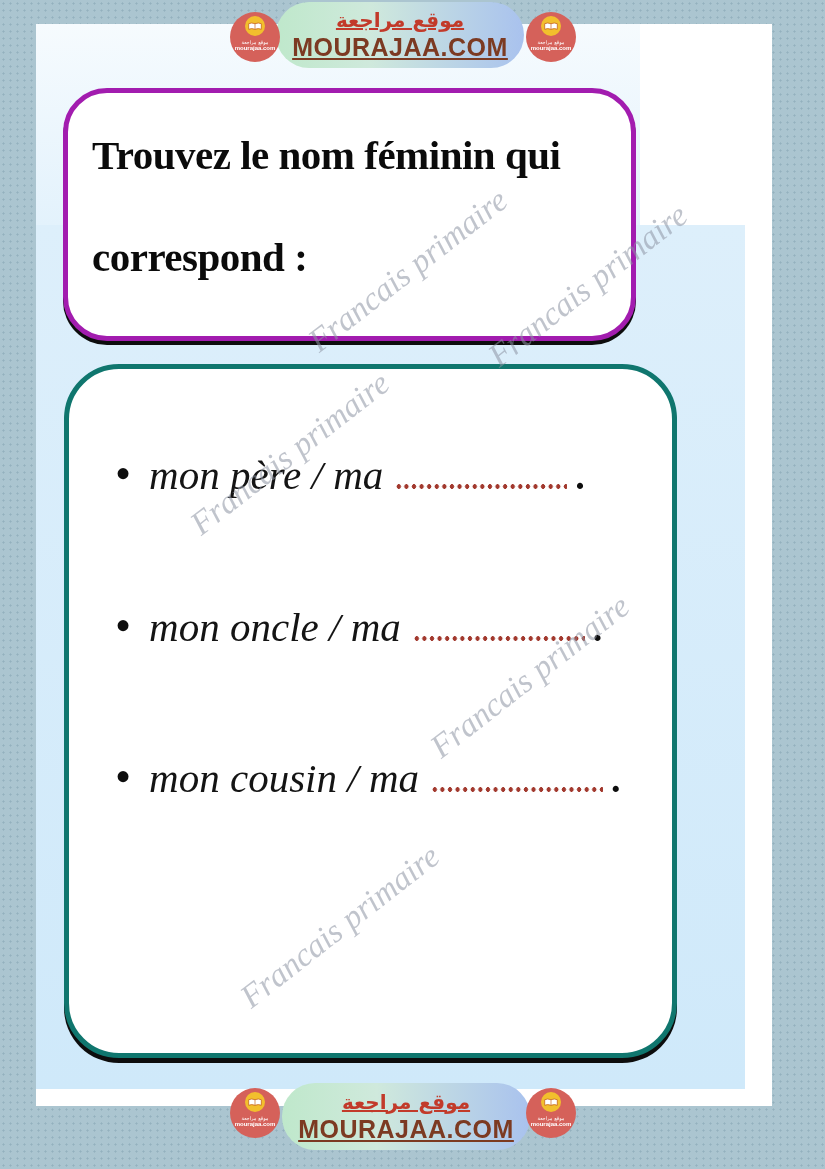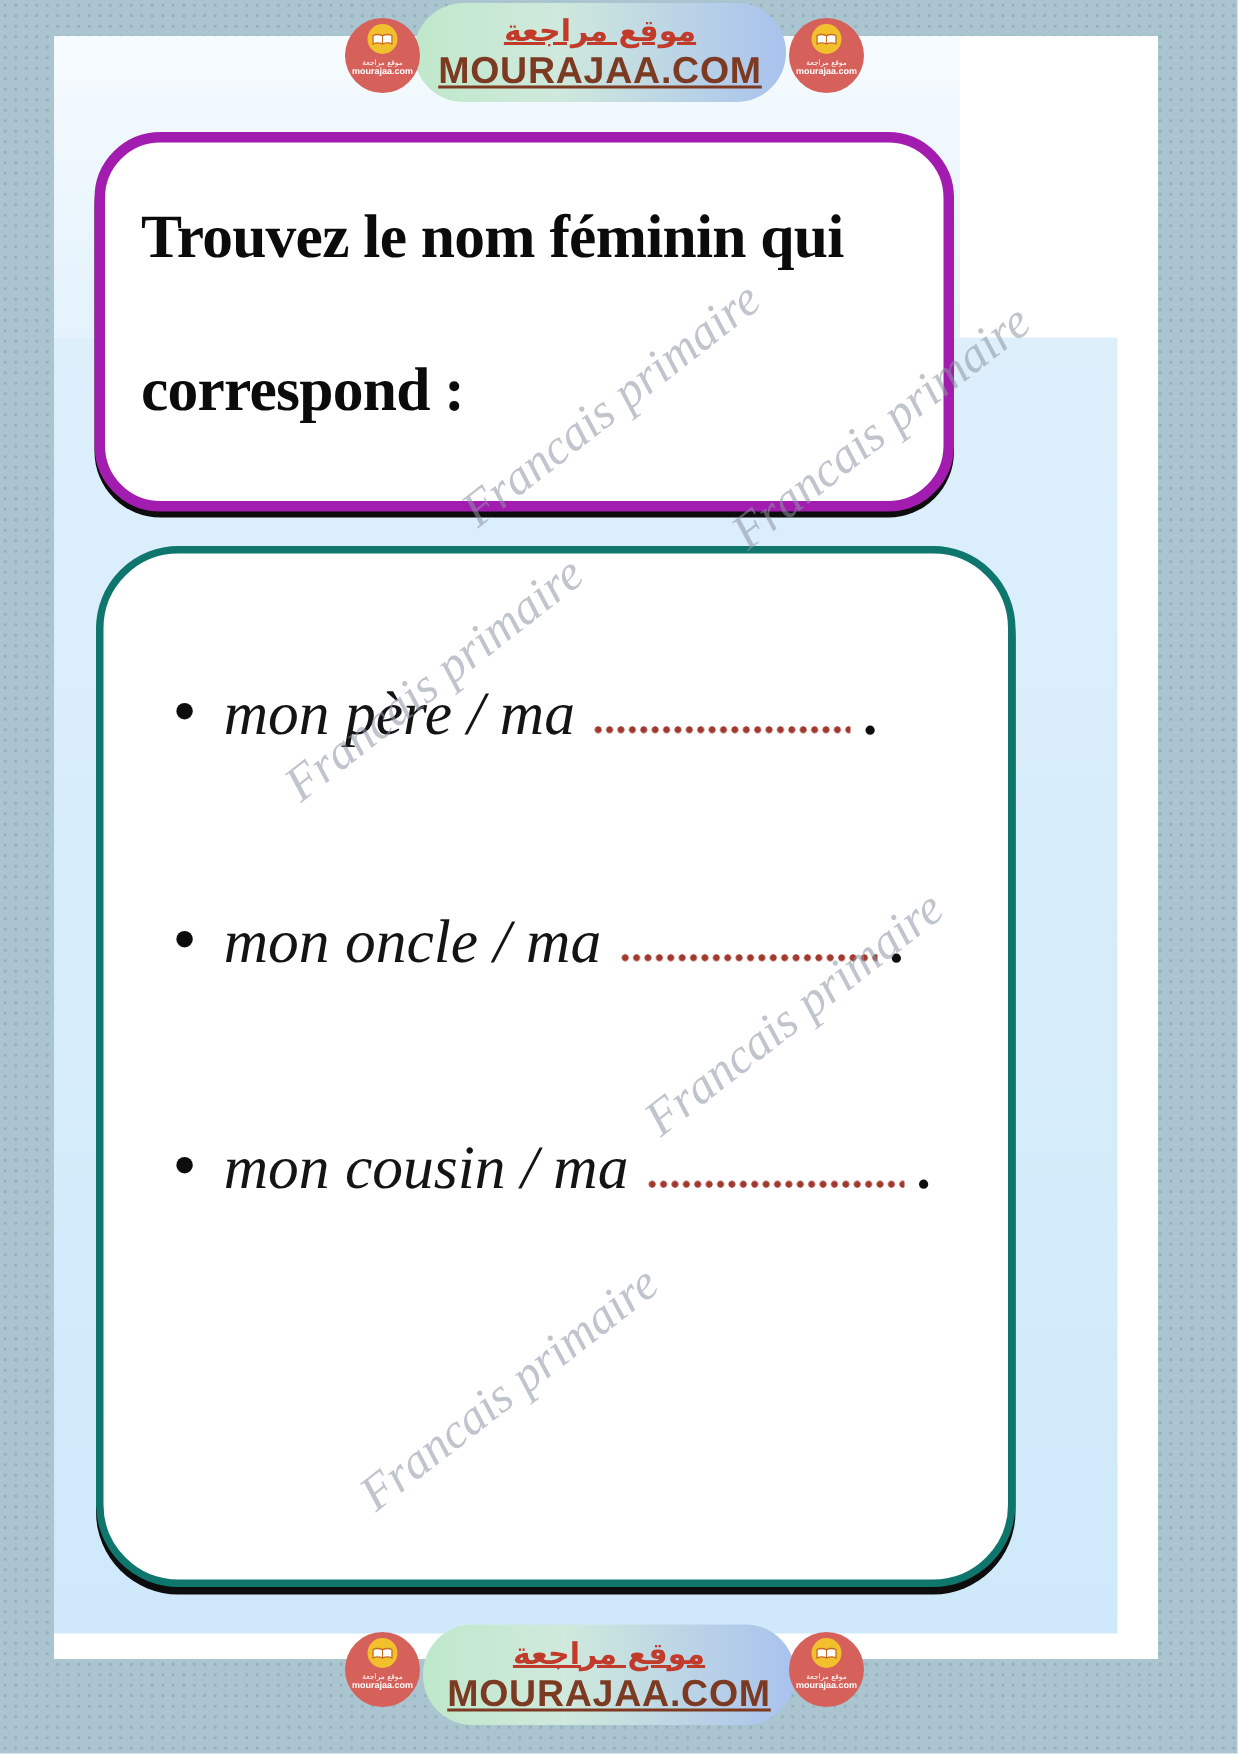--- a/index.html
+++ b/index.html
@@ -12,21 +12,21 @@
   }
   .page{position:absolute;left:36px;top:24px;width:736px;height:1082px;background:#ffffff;z-index:1;}
   .blue-a{position:absolute;left:36px;top:24px;width:604px;height:201px;z-index:1;
     background:linear-gradient(180deg,#f6fbfe 0%,#e3f2fc 100%);}
   .blue-b{position:absolute;left:36px;top:225px;width:709px;height:864px;z-index:1;
     background:linear-gradient(180deg,#ddeffb 0%,#cfe9fa 100%);}
 
   
   .instruction-box{
     position:absolute;left:63px;top:88px;width:573px;height:253px;box-sizing:border-box;
-    background:#ffffff;border:7px solid #a21caf;border-radius:44px;
+    background:#ffffff;border:5px solid #a21caf;border-radius:44px;
     box-shadow:0 4px 0 #0d0d0d;z-index:2;padding:38px 10px 0 24px;white-space:nowrap;overflow:hidden;
   }
   .instruction-line{
     font-family:"Liberation Serif",serif;font-weight:bold;font-size:41px;line-height:48px;
     color:#0b0b0b;letter-spacing:-.5px;
   }
   .instruction-line.second{margin-top:54px;}
 
   
   .exercise-box{

